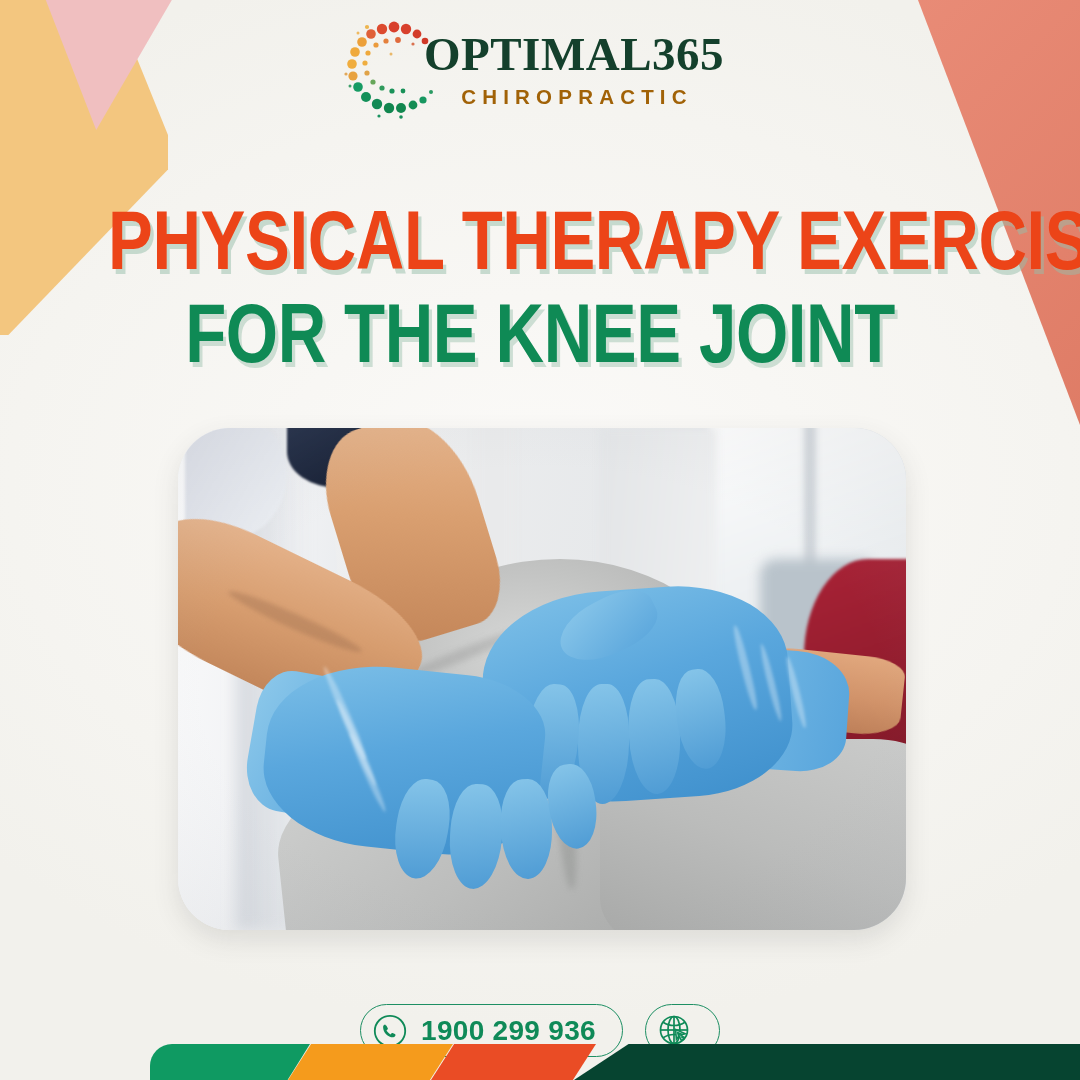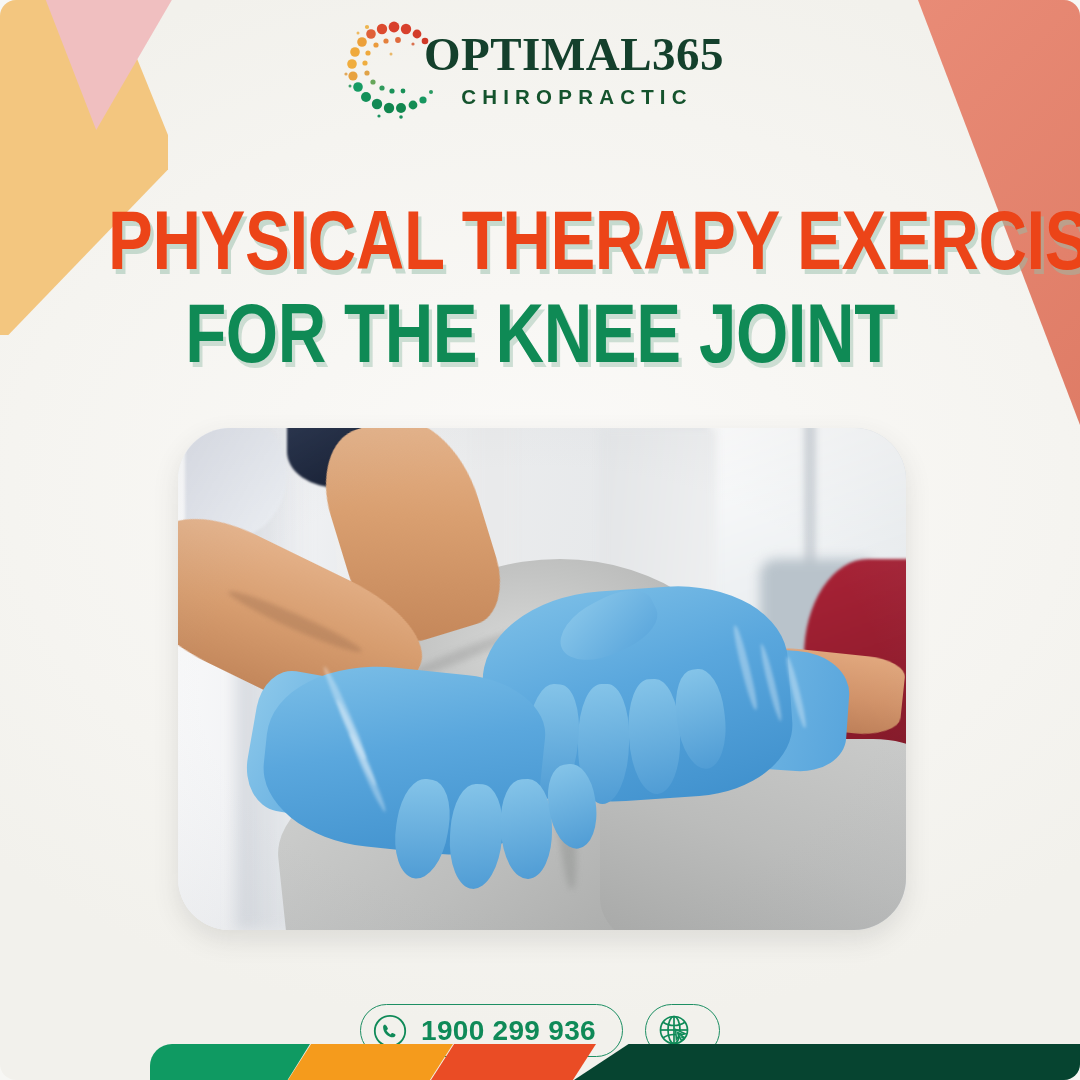--- a/index.html
+++ b/index.html
@@ -10,21 +10,20 @@
     overflow:hidden;
     position:relative;
   }
 
   
   #poster {
     position:relative;
     width:1080px; height:1080px;
     background:#f8f7f4;
     overflow:hidden;
-    border-radius:16px;
   }
 
   
   .bg-wash {
     position:absolute; inset:0;
     background:
       radial-gradient(ellipse 70% 50% at 50% 45%, #fbfaf8 0%, #f5f4f0 70%, #f2f1ec 100%);
   }
 
   
@@ -71,21 +70,21 @@
     font-size:47px; font-weight:700;
     letter-spacing:.5px;
     color:#14402c;
     line-height:.98;
     white-space:nowrap;
   }
   .logo-sub {
     font-family:"Liberation Sans", sans-serif;
     font-size:20.5px; font-weight:600;
     letter-spacing:6.2px;
-    color:#14532d;
+    color:#a16207;
     margin-top:8px;
     white-space:nowrap;
     padding-left:6px;
   }
 
   
   .headline {
     position:absolute; left:0; right:0; top:196px;
     text-align:center;
   }

